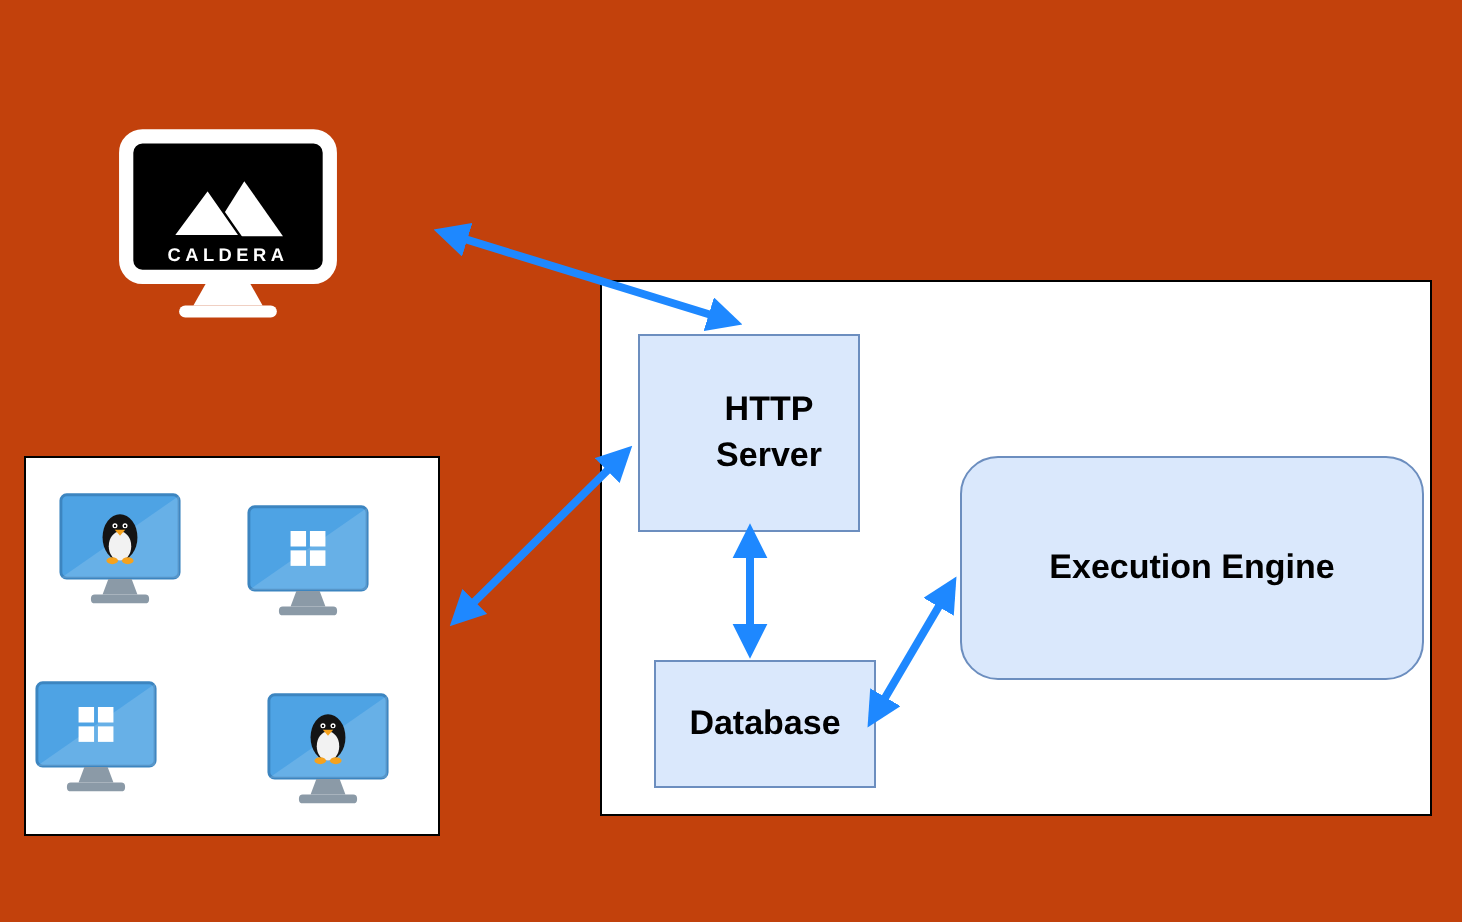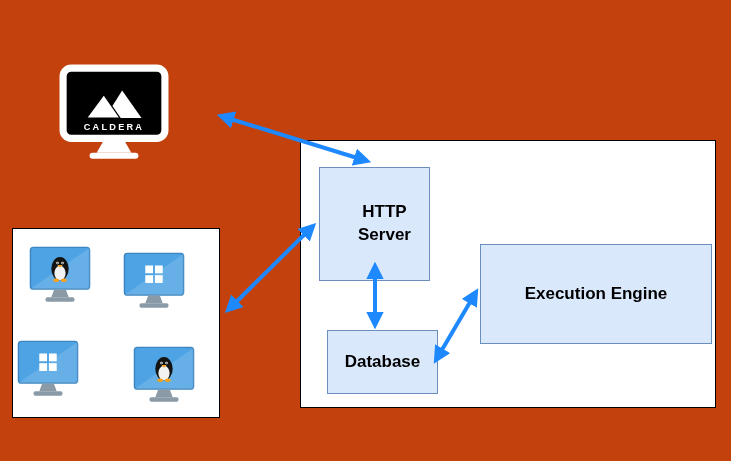--- a/index.html
+++ b/index.html
@@ -30,24 +30,24 @@
     border: 1px solid #6c8ebf;
     display: flex;
     align-items: center;
     justify-content: center;
     text-align: center;
     font-weight: bold;
     font-size: 17px;
     line-height: 1.35;
     color: #000;
   }
-  .node-http   { left: 319px; top: 167px; width: 111px; height: 114px; padding-left: 20px; }
+  .node-http   { left: 319px; top: 167px; width: 111px; height: 99px; padding-left: 20px; }
   .node-http span { display: block; width: 72px; }
   .node-db     { left: 327px; top: 330px; width: 111px; height: 64px; }
-  .node-engine { left: 480px; top: 244px; width: 232px; height: 100px; }
+  .node-engine { left: 480px; top: 228px; width: 232px; height: 112px; border-radius: 19px; }
 
   
   .caldera-monitor { position: absolute; left: 58px; top: 62px; width: 112px; height: 104px; }
   .caldera-monitor svg { width: 100%; height: 100%; display: block; }
 
   
   .agent { position: absolute; width: 62px; height: 60px; }
   .agent svg { width: 100%; height: 100%; display: block; }
   .agent-1 { left: 16px;  top: 16px;  }
   .agent-2 { left: 110px; top: 22px;  }

